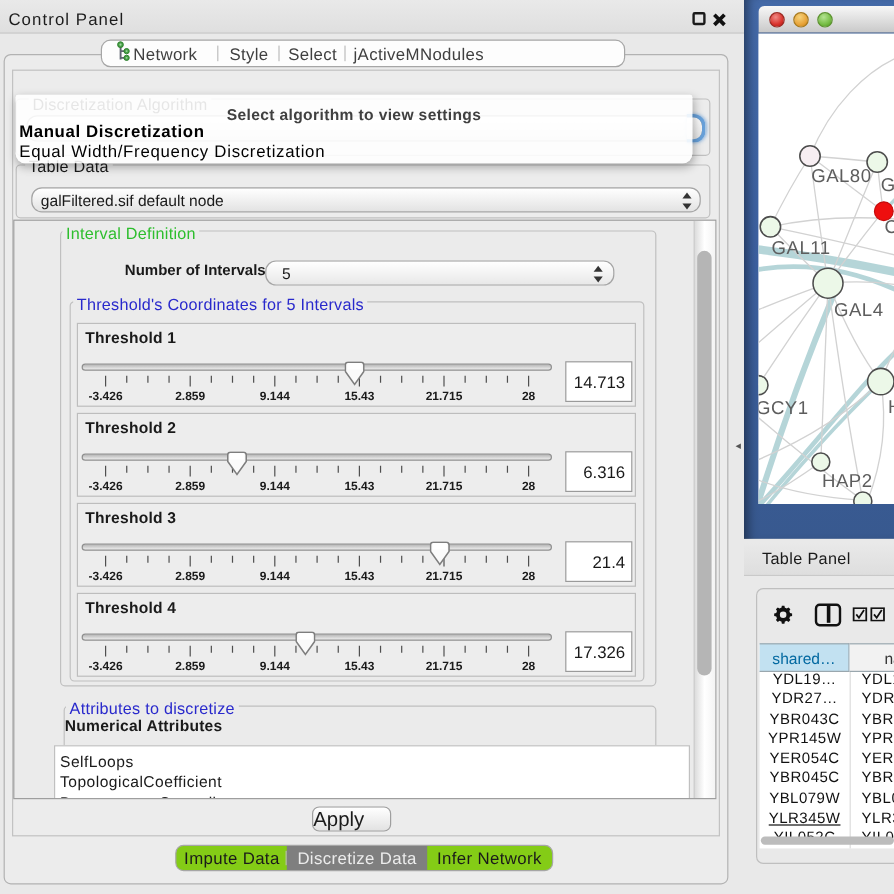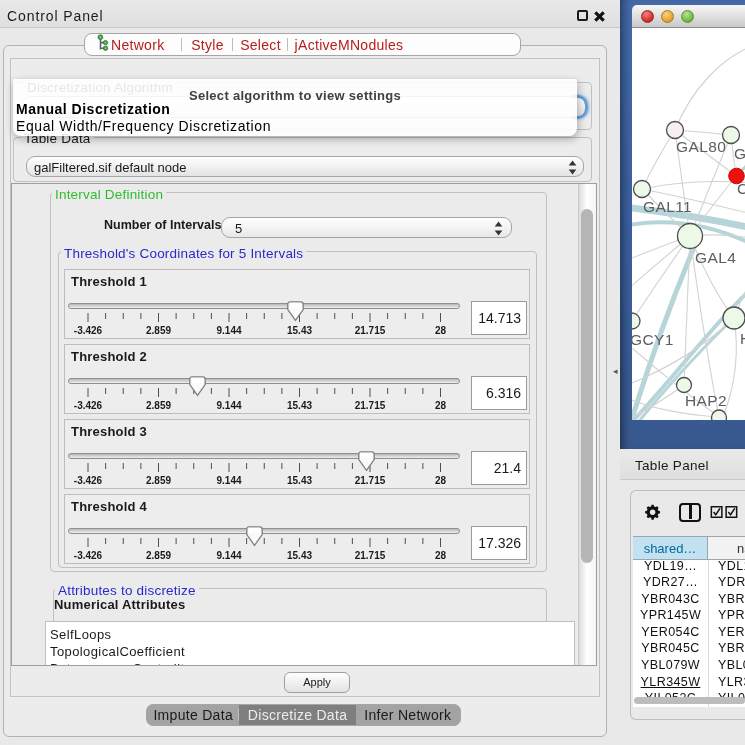--- a/index.html
+++ b/index.html
@@ -11,21 +11,21 @@
 #titlebar { left:0; top:0; width:620px; height:28px;
   background:linear-gradient(#e9e9e9,#dfdfdf); border-bottom:1px solid #c6c6c6; }
 #titlebar .t { position:absolute; left:7px; top:8px; font-size:14px; letter-spacing:0.9px; color:#1c1c1c; }
 #btn-sq { left:577px; top:10px; width:11px; height:11px; border:2px solid #1a1a1a; border-radius:2px; }
 
 
 #dock { left:3px; top:45px; width:604px; height:692px; border:1px solid #b2b2b2; border-radius:6px; background:#ececec; }
 #inner { left:10px; top:58px; width:590px; height:639px; border:1px solid #c2c2c2; background:#ececec; }
 
 #toptabs { left:84px; top:33px; width:437px; height:23px; background:#fdfdfd; border:1px solid #a6a6a6; border-radius:8px; display:flex; overflow:hidden; font-size:14px; letter-spacing:0.3px; }
-#toptabs .seg { position:relative; height:100%; display:flex; align-items:center; justify-content:center; color:#b91c1c; }
+#toptabs .seg { position:relative; height:100%; display:flex; align-items:center; justify-content:center; color:#404040; }
 #toptabs .seg:not(.dark):not(:last-child)::after { content:""; position:absolute; right:0; top:4px; bottom:4px; width:1px; background:#bdbdbd; }
 #toptabs .seg.dark { background:#7f7f7f; color:#ececec; border-right:none; }
 
 .group { position:absolute; border:1px solid #c0c0c0; border-radius:4px; }
 .gtitle { position:absolute; font-size:13.5px; letter-spacing:0.2px; background:#ececec; padding:0 3px; }
 
 .combo { position:absolute; background:linear-gradient(#ffffff,#e3e3e3); border:1px solid #a5a5a5; border-radius:9px; font-size:13px; }
 .combo .cv { position:absolute; left:7px; top:50%; transform:translateY(-50%); }
 
 #scrollpane { left:11px; top:183px; width:586px; height:483px; border:1px solid #9e9e9e; background:#ebebeb; overflow:hidden; }
@@ -36,23 +36,23 @@
 .ptitle { position:absolute; left:6px; top:4px; font-size:13px; letter-spacing:0.2px; font-weight:bold; }
 .track { position:absolute; left:3px; top:33px; width:392px; height:6px; border:1px solid #8f8f8f; border-radius:3px; background:linear-gradient(#b8b8b8,#eeeeee); }
 .vfield { position:absolute; left:406px; top:31px; width:56px; height:34px; border:1px solid #9a9a9a; background:#ffffff; font-size:14px; text-align:right; line-height:32px; padding-right:5px; }
 .ticks, .thumb { position:absolute; }
 .tlabel { position:absolute; top:55px; font-size:10px; font-weight:bold; width:60px; text-align:center; }
 
 #attrlist { left:45px; top:621px; width:530px; height:45px; background:#ffffff; border:1px solid #c0c0c0; font-size:13px; letter-spacing:0.4px; overflow:hidden; }
 #attrlist { padding-top:4px; }
 #attrlist div { padding-left:4px; height:17px; line-height:17px; }
 
-#apply { left:284px; top:672px; width:66px; height:21px; border:1px solid #9f9f9f; border-radius:6px; background:linear-gradient(#ffffff,#e2e2e2); font-size:11px; text-align:center; line-height:19px; }
-
-#bottabs { left:146px; top:704px; width:315px; height:22px; background:#a3a3a3; border:1px solid #a6a6a6; border-radius:7px; display:flex; overflow:hidden; font-size:14px; letter-spacing:0.3px; }
+#apply { left:260px; top:672px; width:66px; height:21px; border:1px solid #9f9f9f; border-radius:6px; background:linear-gradient(#ffffff,#e2e2e2); font-size:17px; line-height:19px; }
+
+#bottabs { left:146px; top:704px; width:315px; height:22px; background:#84cc16; border:1px solid #a6a6a6; border-radius:7px; display:flex; overflow:hidden; font-size:14px; letter-spacing:0.3px; }
 #bottabs .seg { position:relative; height:100%; display:flex; align-items:center; justify-content:center; }
 #bottabs .seg:not(.dark):not(:last-child)::after { content:""; position:absolute; right:0; top:4px; bottom:4px; width:1px; background:#bdbdbd; }
 #bottabs .seg.dark { background:#7f7f7f; color:#ececec; }
 
 #popup { left:13px; top:79px; width:564px; height:57px; background:rgba(255,255,255,0.88); border-radius:2px 2px 8px 8px; box-shadow:1px 3px 8px rgba(0,0,0,0.3); }
 #popup .hint { position:absolute; left:0; right:0; top:9px; text-align:center; font-size:13px; letter-spacing:0.3px; font-weight:bold; color:#404040; }
 #popup .i1 { position:absolute; left:3px; top:22px; font-size:14px; letter-spacing:0.5px; font-weight:bold; color:#000; }
 #popup .i2 { position:absolute; left:3px; top:39px; font-size:14px; letter-spacing:0.6px; color:#000; }
 
 #bluewin { left:620px; top:0; width:125px; height:449px; background:linear-gradient(180deg,#446aa8 0%,#3c60a0 50%,#38598f 100%); }

